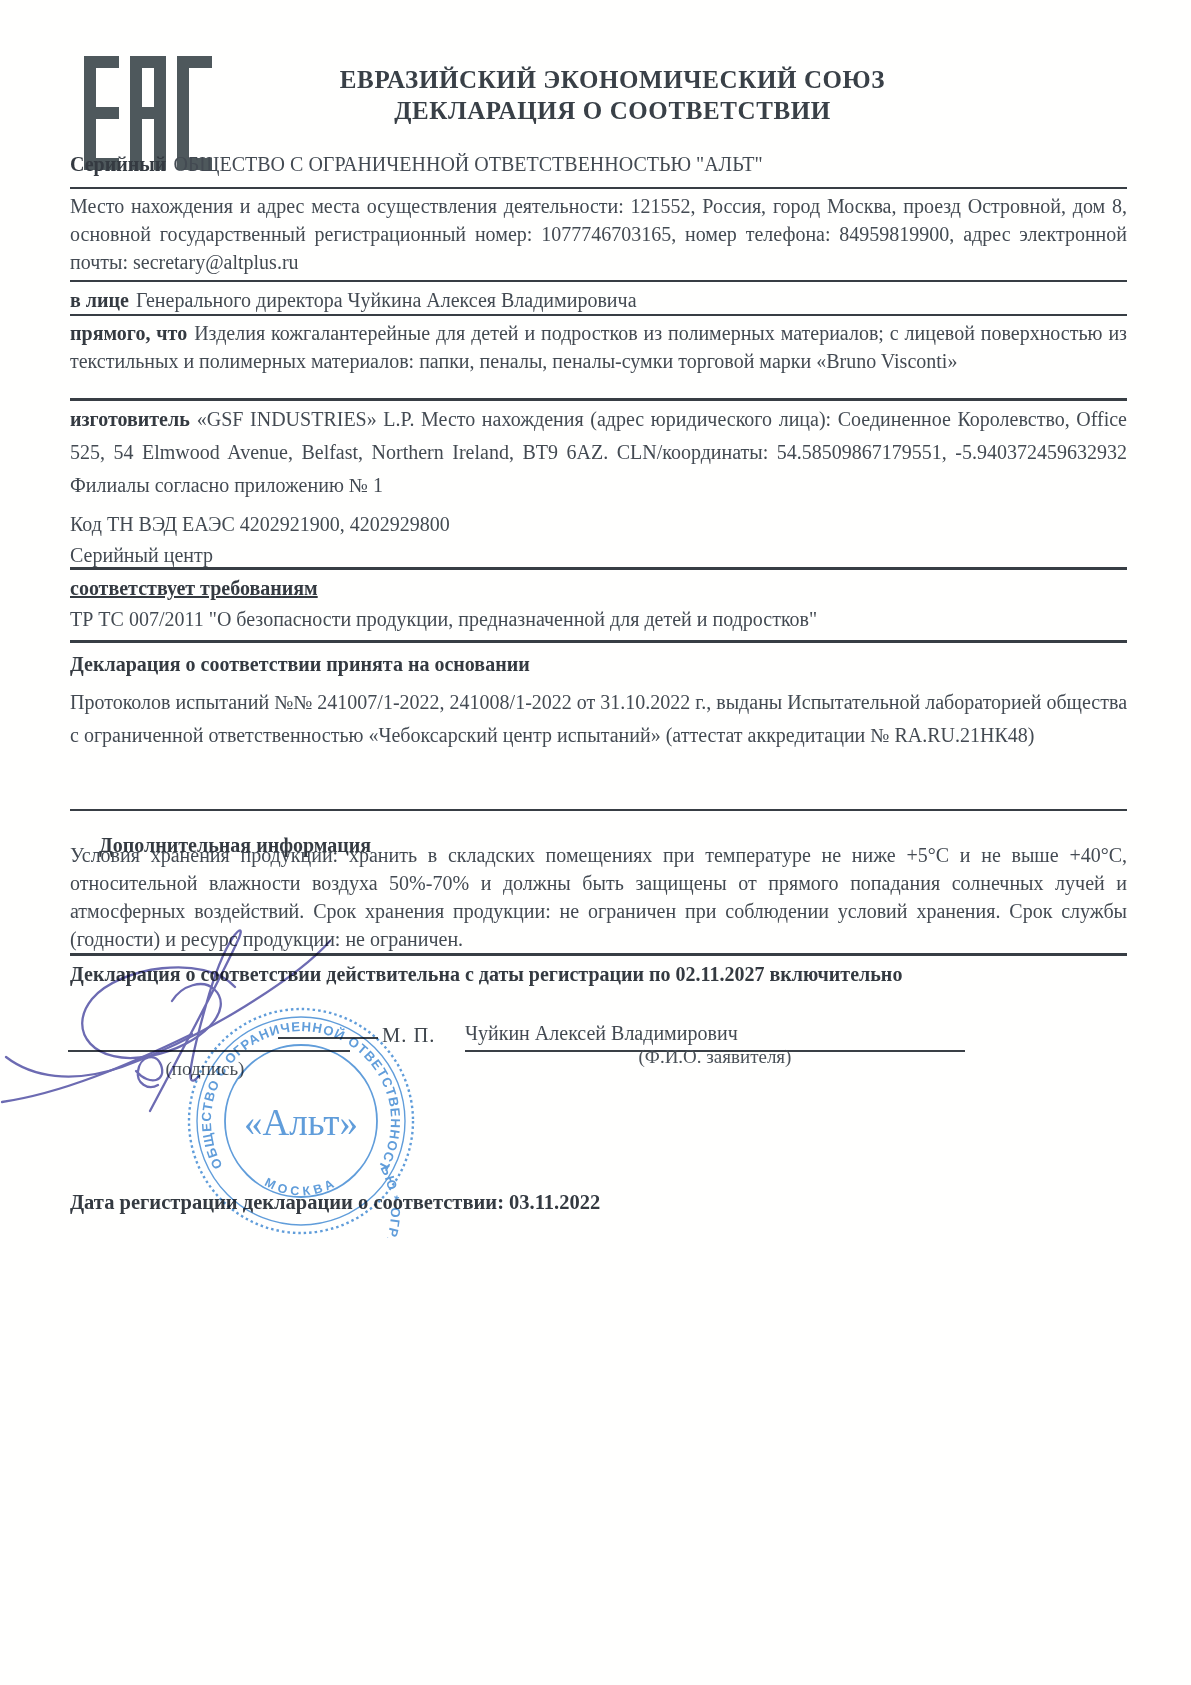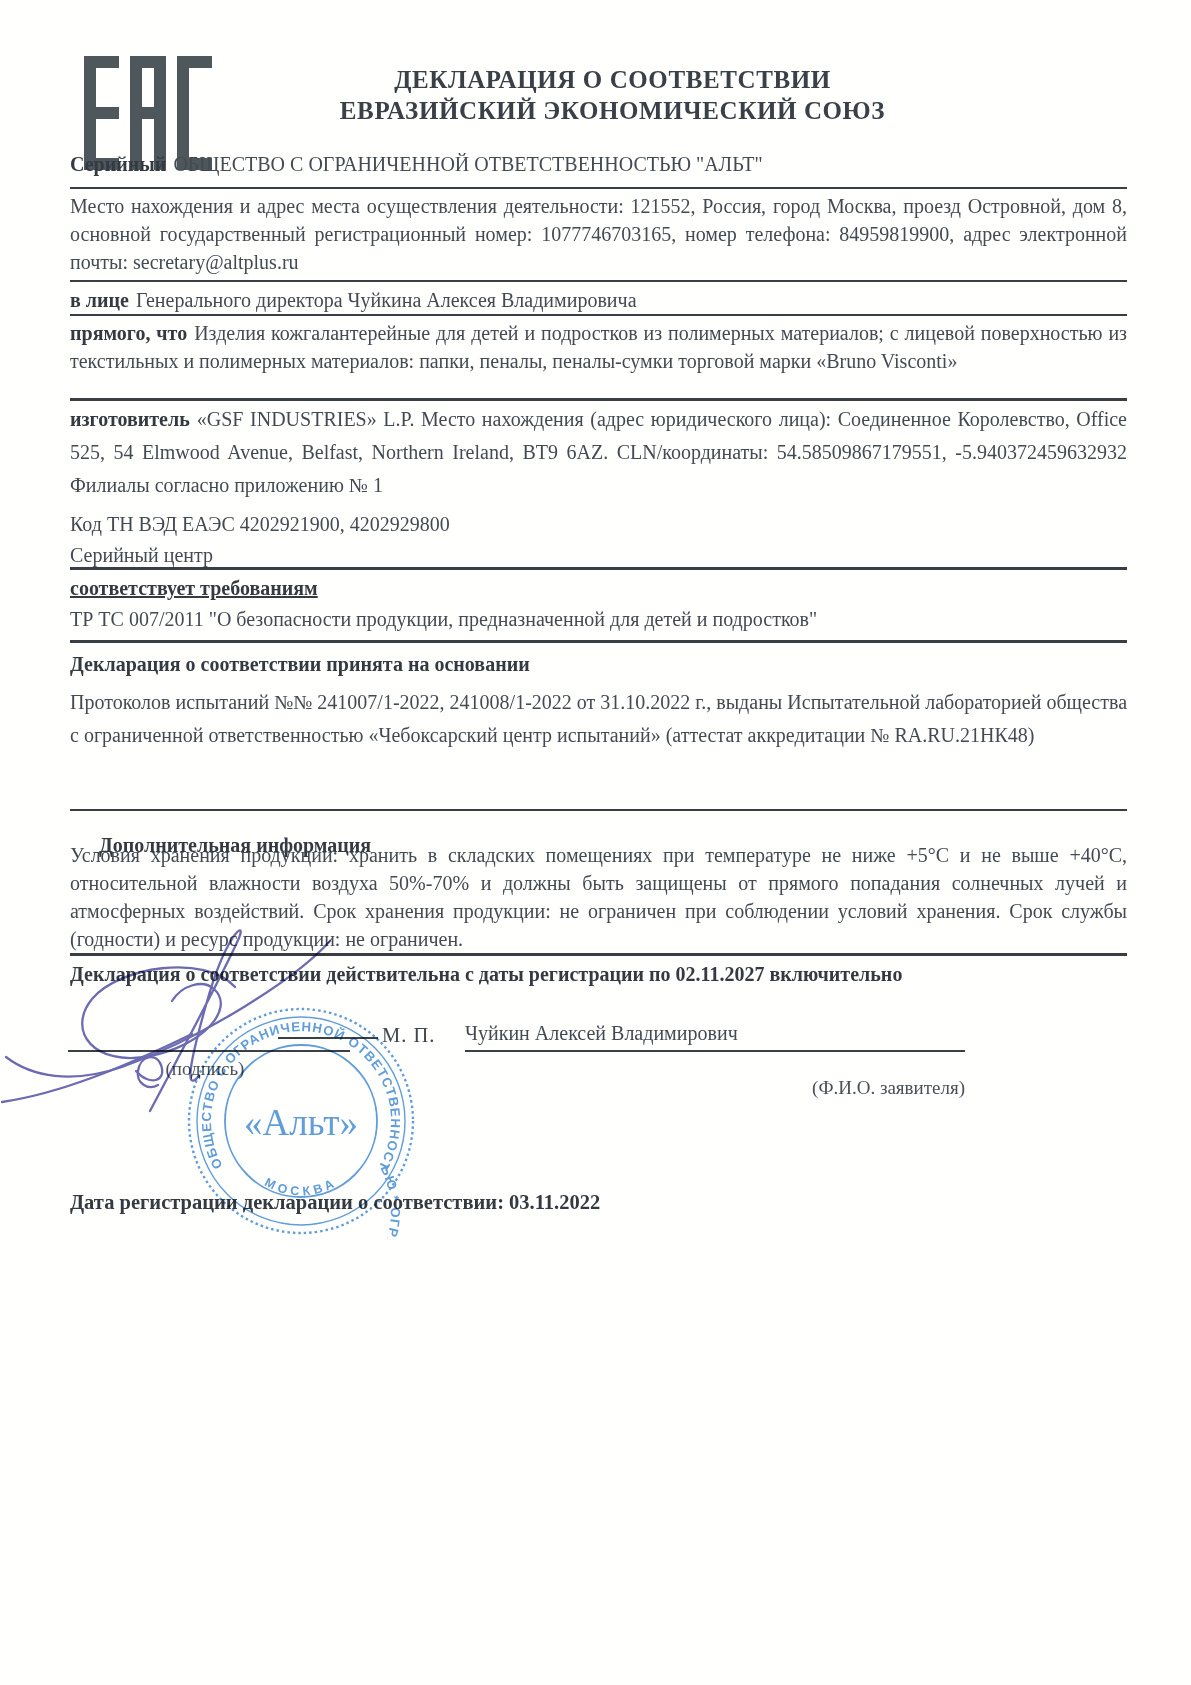--- a/index.html
+++ b/index.html
@@ -50,22 +50,22 @@
       <rect x="46" y="0" width="36" height="12"></rect>
       <rect x="46" y="51" width="36" height="12"></rect>
 
       <rect x="93" y="0" width="12" height="114"></rect>
       <rect x="93" y="0" width="35" height="12"></rect>
       <rect x="93" y="102" width="35" height="12"></rect>
     </g>
   </svg>
 
   <div class="abs doc-title">
+    <div>ЕВРАЗИЙСКИЙ ЭКОНОМИЧЕСКИЙ СОЮЗ</div>
     <div>ДЕКЛАРАЦИЯ О СООТВЕТСТВИИ</div>
-    <div>ЕВРАЗИЙСКИЙ ЭКОНОМИЧЕСКИЙ СОЮЗ</div>
   </div>
 
   <p class="abs para" style="top:150px;">
     <b class="lbl">Серийный</b><span>ОБЩЕСТВО С ОГРАНИЧЕННОЙ ОТВЕТСТВЕННОСТЬЮ "АЛЬТ"</span>
   </p>
   <div class="abs rule" style="top:187px; height:2px;"></div>
 
   <p class="abs para" style="top:192px;">Место нахождения и адрес места осуществления деятельности: 121552, Россия, город Москва, проезд Островной, дом 8, основной государственный регистрационный номер: 1077746703165, номер телефона: 84959819900, адрес электронной почты: secretary@altplus.ru</p>
   <div class="abs rule" style="top:280px; height:2px;"></div>
 
@@ -100,21 +100,21 @@
   <div class="abs rule" style="top:953px; height:3px;"></div>
 
   <p class="abs para bold" style="top:960px;">Декларация о соответствии действительна с даты регистрации по 02.11.2027 включительно</p>
 
   <div class="abs sig-line" style="left:68px; top:1050px; width:282px;"></div>
   <div class="abs sig-line" style="left:278px; top:1037px; width:100px; height:1.6px;"></div>
   <div class="abs sig-caption" style="left:130px; top:1058px; width:150px;">(подпись)</div>
   <div class="abs" style="left:382px; top:1024px; font-size:20.5px; color:#3f464d; letter-spacing:1px;">М. П.</div>
   <div class="abs" style="left:465px; top:1022px; width:500px; text-align:left; font-size:20px; color:#434a52;">Чуйкин Алексей Владимирович</div>
   <div class="abs sig-line" style="left:465px; top:1050px; width:500px;"></div>
-  <div class="abs sig-caption" style="left:465px; top:1077px; width:500px;text-align:right;">(Ф.И.О. заявителя)</div>
+  <div class="abs sig-caption" style="left:465px; top:1046px; width:500px;">(Ф.И.О. заявителя)</div>
 
   <p class="abs regline" style="top:1191px;">Дата регистрации декларации о соответствии: 03.11.2022</p>
 
   <svg class="abs stamp" style="left:184px; top:1004px;" width="234" height="234" viewBox="0 0 234 234" aria-hidden="true">
     <defs>
       <path id="ringPath" d="M 39 162 A 90 90 0 1 1 195 162 A 90 90 0 1 1 39 162"></path>
       <path id="bottomPath" d="M 49 138 A 70 70 0 0 0 185 138"></path>
     </defs>
     <circle cx="117" cy="117" r="112" fill="none" stroke="#4a8fd6" stroke-width="2.4" stroke-dasharray="2.5 3"></circle>
     <circle cx="117" cy="117" r="104" fill="none" stroke="#4a8fd6" stroke-width="1.4"></circle>

